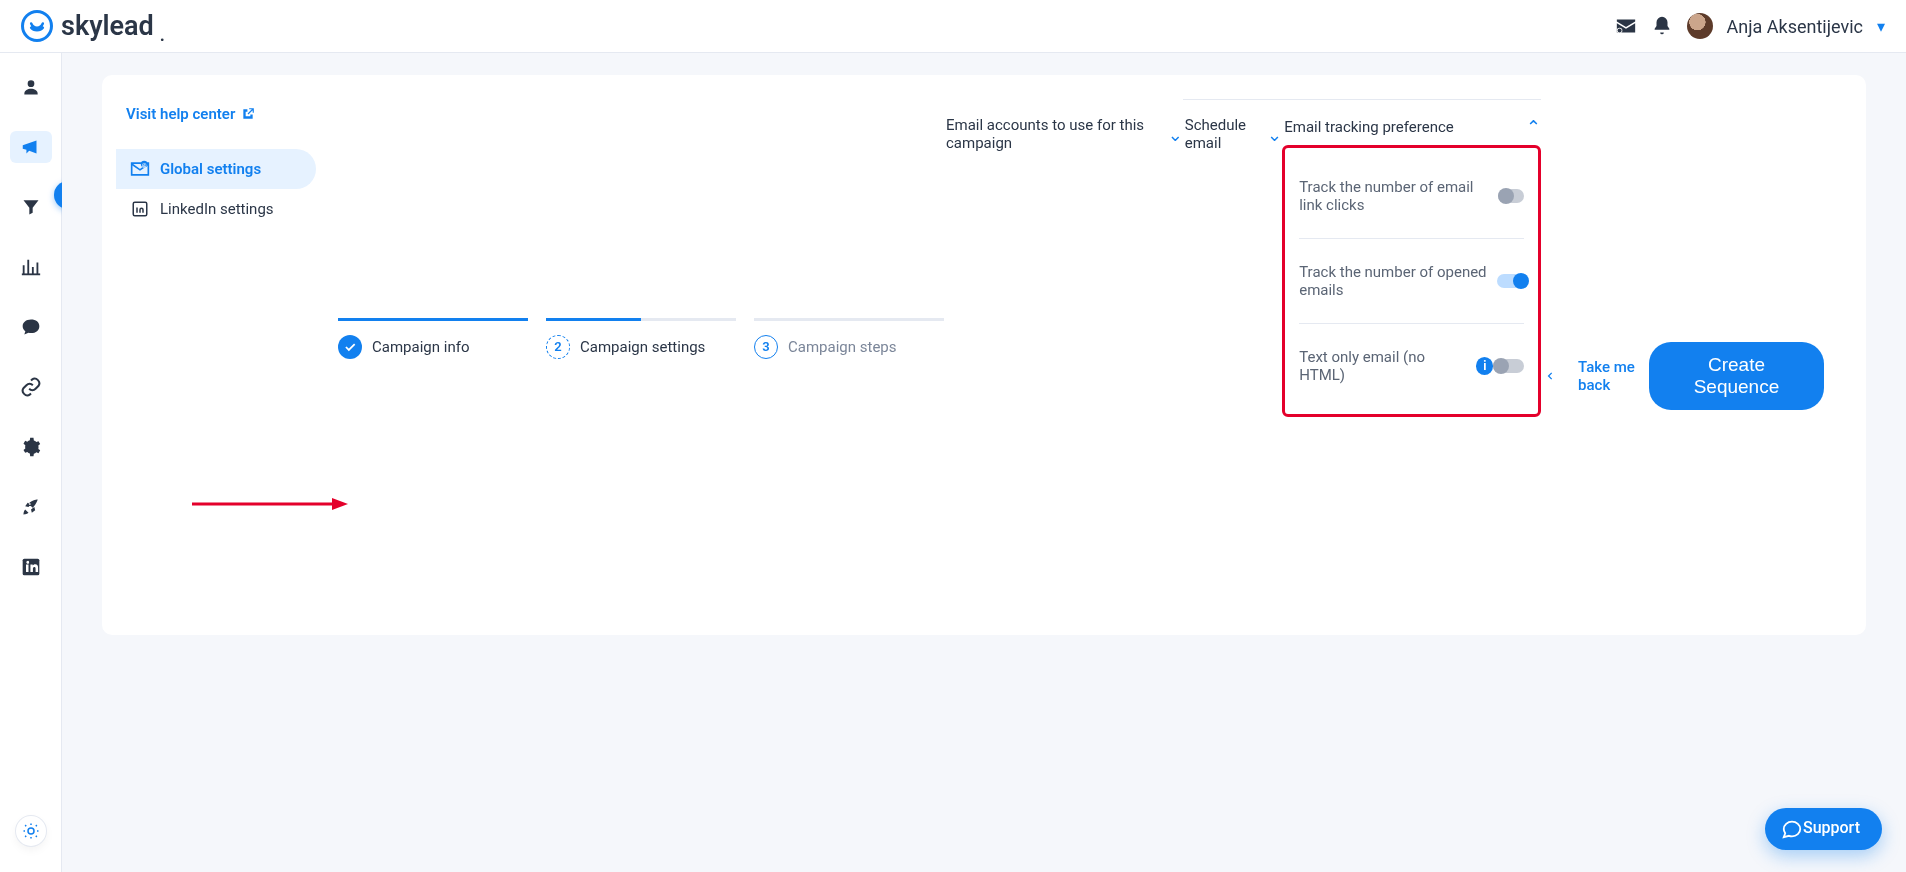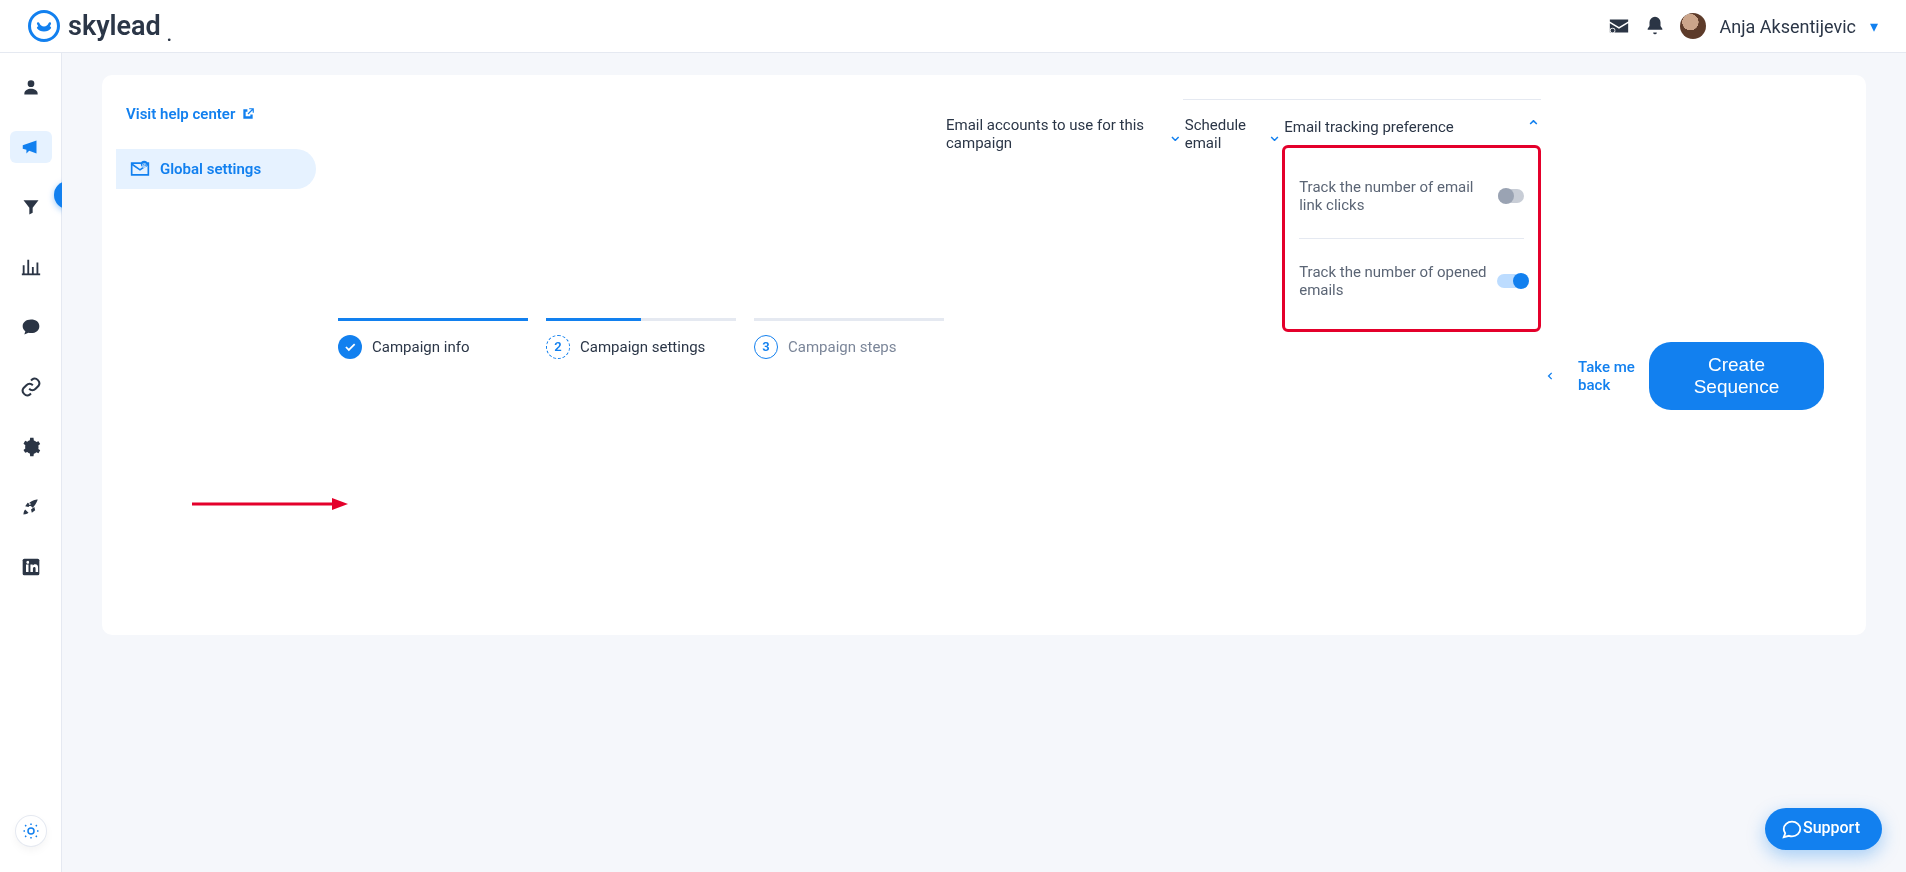--- a/index.html
+++ b/index.html
@@ -11,21 +11,21 @@
     --text-light:#7b8699;
     --border:#e5e9f1;
     --bg:#f5f7fb;
     --toggle-off:#c8cdd6;
   }
   *{box-sizing:border-box;}
   html,body{margin:0;padding:0;height:100%;font-family:-apple-system,BlinkMacSystemFont,"Segoe UI",Roboto,Arial,sans-serif;color:var(--text);}
   body{background:#fff;width:1906px;height:872px;overflow:hidden;transform-origin:top left;}
 
   
-  .header{height:53px;display:flex;align-items:center;padding:0 28px;border-bottom:1px solid var(--border);background:#fff;}
+  .header{height:53px;display:flex;align-items:center;padding:0 21px;border-bottom:1px solid var(--border);background:#fff;}
   .logo{display:flex;align-items:center;gap:8px;font-weight:600;font-size:27px;color:#2b3647;}
   .logo-badge{width:32px;height:32px;border-radius:50%;border:3.5px solid var(--blue);display:flex;align-items:center;justify-content:center;position:relative;}
   .logo-badge svg{width:20px;height:20px;}
   .logo .dot{font-size:18px;margin-left:-2px;position:relative;top:8px;}
   .header-spacer{flex:1;}
   .header-icons{display:flex;align-items:center;gap:14px;}
   .header-icons .ic{width:22px;height:22px;display:flex;align-items:center;justify-content:center;color:#2b3545;}
   .avatar{width:26px;height:26px;border-radius:50%;background:radial-gradient(circle at 40% 35%,#cba58b 0 35%,#5d3b2a 36% 100%);}
   .user-name{font-size:18px;color:#2b3647;}
   .caret{color:var(--blue);}
@@ -200,20 +200,29 @@
           <span class="ic">
             <svg width="20" height="20" viewBox="0 0 24 24" fill="currentColor">
                 <path d="M2 5h20v14H2z" fill="none" stroke="currentColor" stroke-width="2"></path>
                 <path d="M2 6l10 7 10-7" fill="none" stroke="currentColor" stroke-width="2"></path>
                 <circle cx="17" cy="6" r="4" fill="currentColor"></circle>
                 <text x="17" y="9" text-anchor="middle" font-size="6" fill="#fff">@</text>
               </svg>
           </span>
           <span>Global settings</span>
         </div>
+        <div class="sidenav-item">
+          <span class="ic">
+            <svg width="18" height="18" viewBox="0 0 24 24" fill="none" stroke="currentColor" stroke-width="2">
+                <rect x="3" y="3" width="18" height="18" rx="2"></rect>
+                <path d="M8 10v7M8 7v.1M12 17v-4a2 2 0 0 1 4 0v4"></path>
+              </svg>
+          </span>
+          <span>LinkedIn settings</span>
+        </div>
       </div>
 
       <div class="maincol">
 
         <div class="stepper">
           <div class="step done">
             <div class="step-bar"></div>
             <div class="step-row">
               <span class="step-badge">
                 <svg width="14" height="14" viewBox="0 0 24 24" fill="none" stroke="#fff" stroke-width="3">
@@ -259,20 +268,27 @@
 
           <div class="tracking-box">
             <div class="option-row">
               <span class="label">Track the number of email link clicks</span>
               <span class="toggle"></span>
             </div>
             <div class="option-row">
               <span class="label">Track the number of opened emails</span>
               <span class="toggle on"></span>
             </div>
+            <div class="option-row">
+              <span class="label">
+                <span>Text only email (no HTML)</span>
+                <span class="info-badge">i</span>
+              </span>
+              <span class="toggle"></span>
+            </div>
           </div>
         </div>
 
         <div class="card-footer">
           <div class="back-link">
             <svg width="14" height="14" viewBox="0 0 24 24" fill="none" stroke="currentColor" stroke-width="3">
                 <path d="M15 5l-7 7 7 7"></path>
               </svg>
             <span>Take me back</span>
           </div>

